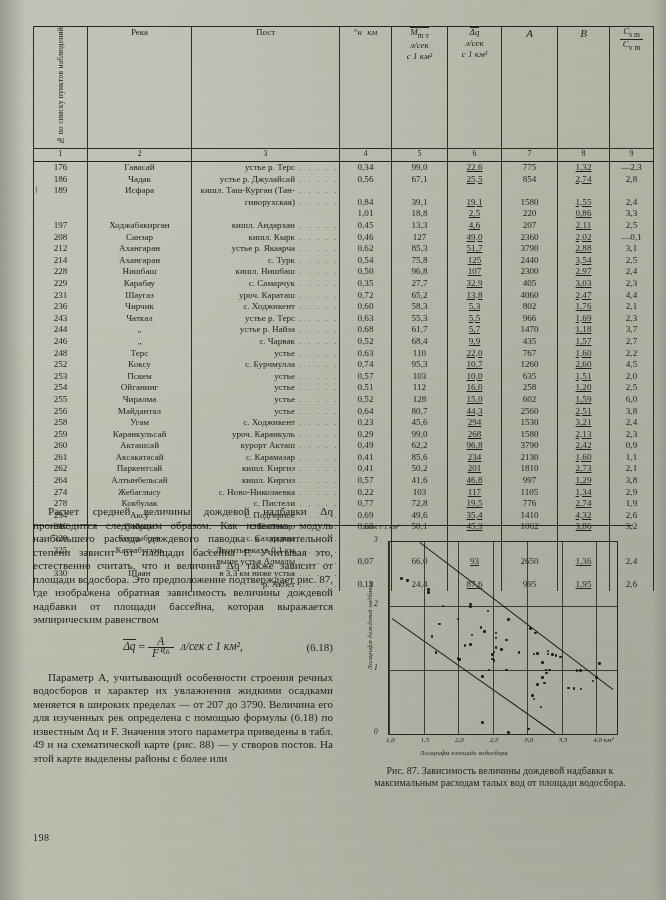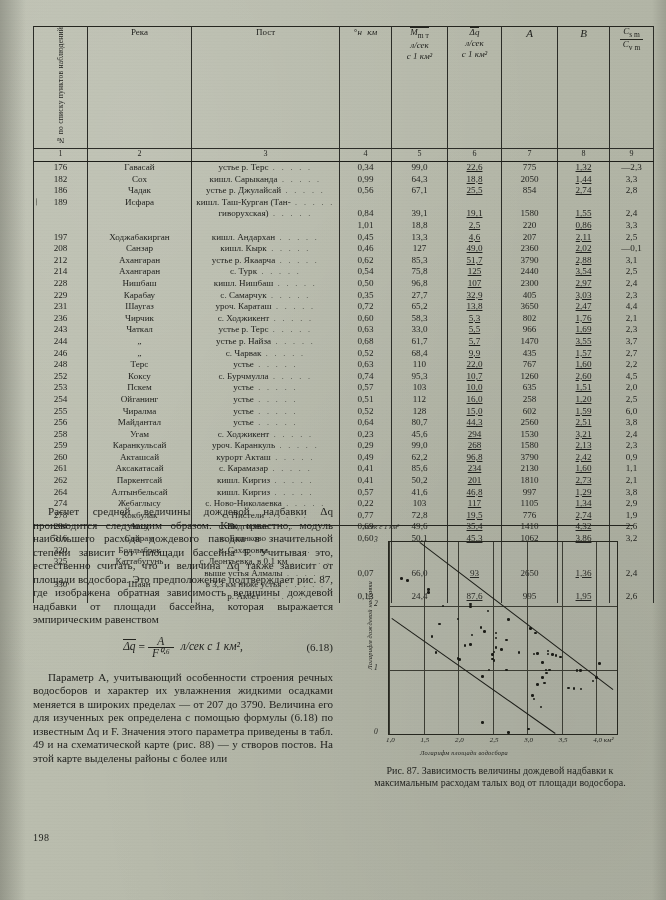--- a/index.html
+++ b/index.html
@@ -44,21 +44,21 @@
     display:inline-block;text-align:left;}
   .frac{display:inline-block;text-align:center;line-height:1.05;}
   .frac .num{display:block;border-bottom:1px solid #24251f;padding:0 3px;}
   .frac .den{display:block;padding:0 3px;}
   .ovl{display:inline-block;border-top:1px solid #24251f;padding-top:0px;line-height:1.1;}
 
   .body-rows td{font-size:9.1px;line-height:11.6px;height:11.6px;
     border-left:1px solid #2b2c27;border-right:1px solid #2b2c27;padding:0 2px;}
   .c-no{text-align:center;width:54px;position:relative;}
   .c-river{text-align:center;width:104px;}
-  .c-post{text-align:center;width:148px;white-space:nowrap;overflow:hidden;}
+  .c-post{text-align:right;width:148px;white-space:nowrap;overflow:hidden;}
   .c-num{text-align:center;}
   .w4{width:52px;} .w5{width:56px;} .w6{width:54px;text-decoration:underline;}
   .w7{width:56px;} .w8{width:52px;text-decoration:underline;} .w9{width:44px;}
   .leader{color:#3a3b34;letter-spacing:2.4px;font-size:8px;}
   .tick{position:absolute;left:1px;top:-1px;font-size:10px;
     transform:rotate(18deg);color:#2c2d27;}
   .tbl-bottom{position:absolute;left:0;top:499px;width:600px;border-top:1.6px solid #24251f;}
 
   
   .txtcol{position:absolute;left:33px;top:505px;width:300px;
@@ -163,31 +163,20 @@
             <td class="c-river">Гавасай</td>
             <td class="c-post"><span>устье р. Терс</span><span class="leader"> . . . . .</span></td>
             <td class="c-num w4">0,34</td>
             <td class="c-num w5">99,0</td>
             <td class="c-num w6">22,6</td>
             <td class="c-num w7">775</td>
             <td class="c-num w8">1,32</td>
             <td class="c-num w9">—2,3</td>
           </tr>
           <tr>
-            <td class="c-no">182</td>
-            <td class="c-river">Сох</td>
-            <td class="c-post"><span>кишл. Сарыканда</span><span class="leader"> . . . . .</span></td>
-            <td class="c-num w4">0,99</td>
-            <td class="c-num w5">64,3</td>
-            <td class="c-num w6">18,8</td>
-            <td class="c-num w7">2050</td>
-            <td class="c-num w8">1,44</td>
-            <td class="c-num w9">3,3</td>
-          </tr>
-          <tr>
             <td class="c-no">186</td>
             <td class="c-river">Чадак</td>
             <td class="c-post"><span>устье р. Джулайсай</span><span class="leader"> . . . . .</span></td>
             <td class="c-num w4">0,56</td>
             <td class="c-num w5">67,1</td>
             <td class="c-num w6">25,5</td>
             <td class="c-num w7">854</td>
             <td class="c-num w8">2,74</td>
             <td class="c-num w9">2,8</td>
           </tr>
@@ -290,55 +279,55 @@
             <td class="c-num w8">3,03</td>
             <td class="c-num w9">2,3</td>
           </tr>
           <tr>
             <td class="c-no">231</td>
             <td class="c-river">Шаугаз</td>
             <td class="c-post"><span>уроч. Караташ</span><span class="leader"> . . . . .</span></td>
             <td class="c-num w4">0,72</td>
             <td class="c-num w5">65,2</td>
             <td class="c-num w6">13,8</td>
-            <td class="c-num w7">3650</td>
+            <td class="c-num w7">4060</td>
             <td class="c-num w8">2,47</td>
             <td class="c-num w9">4,4</td>
           </tr>
           <tr>
             <td class="c-no">236</td>
             <td class="c-river">Чирчик</td>
             <td class="c-post"><span>с. Ходжикент</span><span class="leader"> . . . . .</span></td>
             <td class="c-num w4">0,60</td>
             <td class="c-num w5">58,3</td>
             <td class="c-num w6">5,3</td>
             <td class="c-num w7">802</td>
             <td class="c-num w8">1,76</td>
             <td class="c-num w9">2,1</td>
           </tr>
           <tr>
             <td class="c-no">243</td>
             <td class="c-river">Чаткал</td>
             <td class="c-post"><span>устье р. Терс</span><span class="leader"> . . . . .</span></td>
             <td class="c-num w4">0,63</td>
-            <td class="c-num w5">33,0</td>
+            <td class="c-num w5">55,3</td>
             <td class="c-num w6">5,5</td>
             <td class="c-num w7">966</td>
             <td class="c-num w8">1,69</td>
             <td class="c-num w9">2,3</td>
           </tr>
           <tr>
             <td class="c-no">244</td>
             <td class="c-river">„</td>
             <td class="c-post"><span>устье р. Найза</span><span class="leader"> . . . . .</span></td>
             <td class="c-num w4">0,68</td>
             <td class="c-num w5">61,7</td>
             <td class="c-num w6">5,7</td>
             <td class="c-num w7">1470</td>
-            <td class="c-num w8">3,55</td>
+            <td class="c-num w8">1,18</td>
             <td class="c-num w9">3,7</td>
           </tr>
           <tr>
             <td class="c-no">246</td>
             <td class="c-river">„</td>
             <td class="c-post"><span>с. Чарвак</span><span class="leader"> . . . . .</span></td>
             <td class="c-num w4">0,52</td>
             <td class="c-num w5">68,4</td>
             <td class="c-num w6">9,9</td>
             <td class="c-num w7">435</td>

